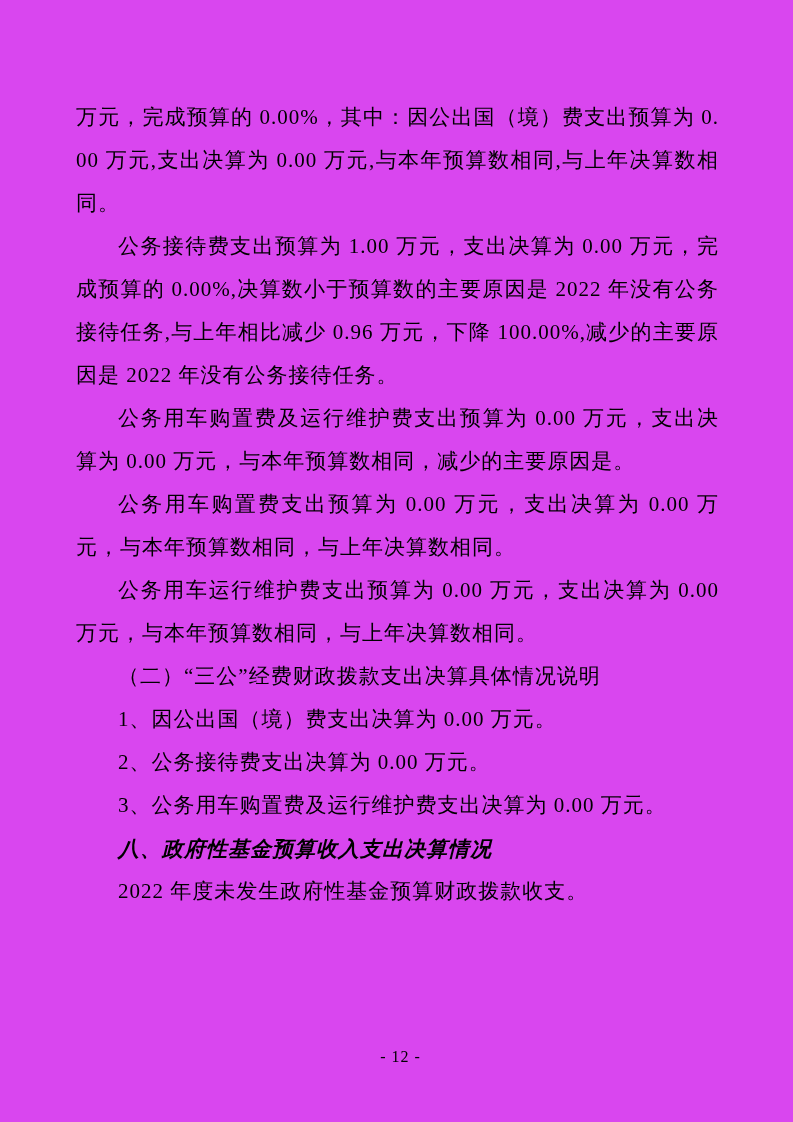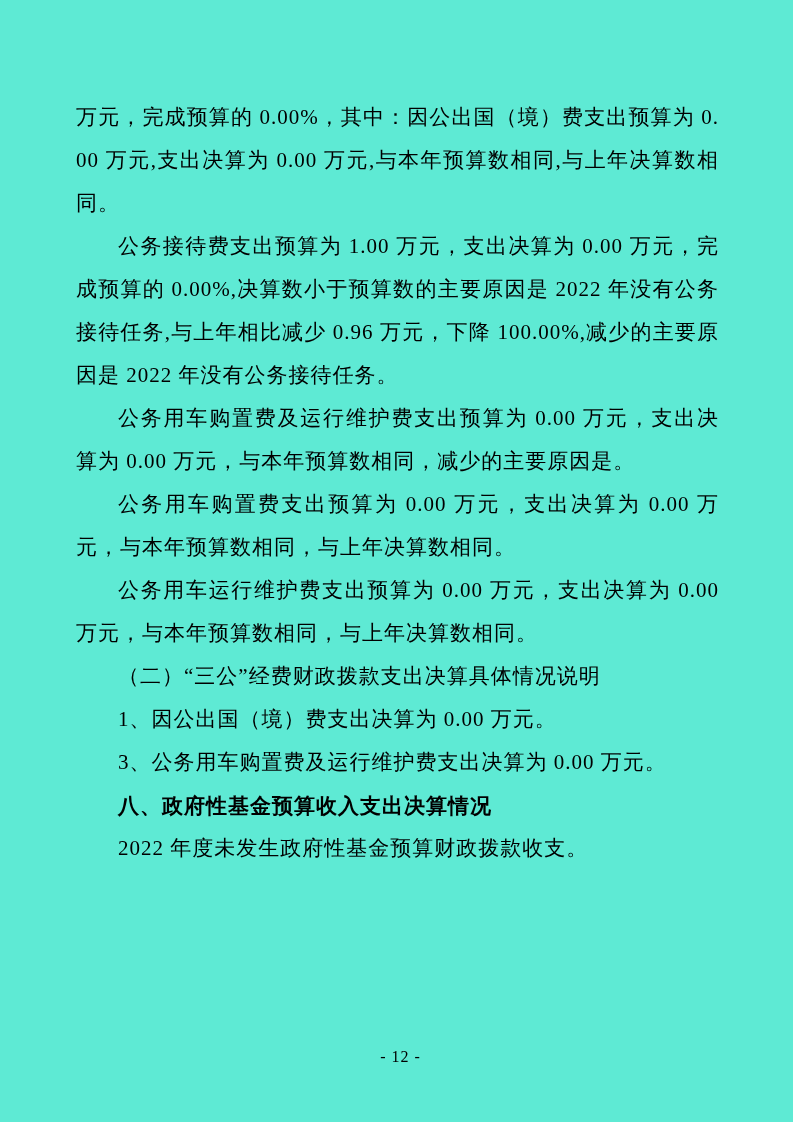--- a/index.html
+++ b/index.html
@@ -14,21 +14,21 @@
     overflow: hidden;
     font-family: "Liberation Serif", "DejaVu Serif", serif;
     color: #000000;
   }
   .page {
     position: absolute;
     top: 0;
     left: 0;
     width: 793px;
     height: 1122px;
-    background: #5eead4;
+    background: #d946ef;
   }
   .doc-body {
     position: absolute;
     top: 96px;
     left: 76px;
     width: 643px;
     text-align: justify;
   }
   .para {
     margin: 0;
@@ -42,20 +42,21 @@
     text-indent: 0;
   }
   .para.body {
     text-indent: 2em;
   }
   .para.heading {
     text-indent: 2em;
     font-weight: bold;
     font-family: "Liberation Sans", "DejaVu Sans", sans-serif;
     font-size: 21px;
+    font-style: italic;
   }
   .footer {
     position: absolute;
     bottom: 56px;
     left: 4px;
     width: 793px;
     text-align: center;
     font-size: 16px;
     letter-spacing: 1px;
     color: #000000;
@@ -66,18 +67,19 @@
 
 <div class="page">
   <div class="doc-body">
       <p class="para continuation">万元，完成预算的 0.00%，其中：因公出国（境）费支出预算为 0.00 万元,支出决算为 0.00 万元,与本年预算数相同,与上年决算数相同。</p>
       <p class="para body">公务接待费支出预算为 1.00 万元，支出决算为 0.00 万元，完成预算的 0.00%,决算数小于预算数的主要原因是 2022 年没有公务接待任务,与上年相比减少 0.96 万元，下降 100.00%,减少的主要原因是 2022 年没有公务接待任务。</p>
       <p class="para body">公务用车购置费及运行维护费支出预算为 0.00 万元，支出决算为 0.00 万元，与本年预算数相同，减少的主要原因是。</p>
       <p class="para body">公务用车购置费支出预算为 0.00 万元，支出决算为 0.00 万元，与本年预算数相同，与上年决算数相同。</p>
       <p class="para body">公务用车运行维护费支出预算为 0.00 万元，支出决算为 0.00 万元，与本年预算数相同，与上年决算数相同。</p>
       <p class="para body">（二）“三公”经费财政拨款支出决算具体情况说明</p>
       <p class="para body">1、因公出国（境）费支出决算为 0.00 万元。</p>
+      <p class="para body">2、公务接待费支出决算为 0.00 万元。</p>
       <p class="para body">3、公务用车购置费及运行维护费支出决算为 0.00 万元。</p>
       <p class="para heading">八、政府性基金预算收入支出决算情况</p>
       <p class="para body">2022 年度未发生政府性基金预算财政拨款收支。</p>
     </div>
   <div class="footer">- 12 -</div>
 </div>
 
 </body></html>

